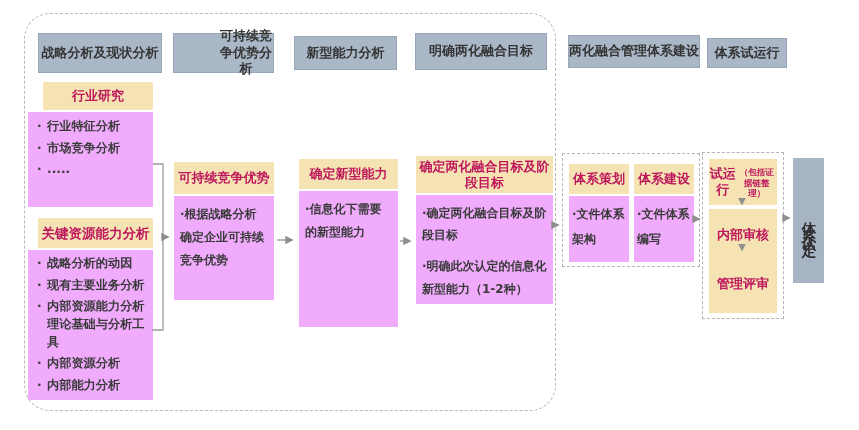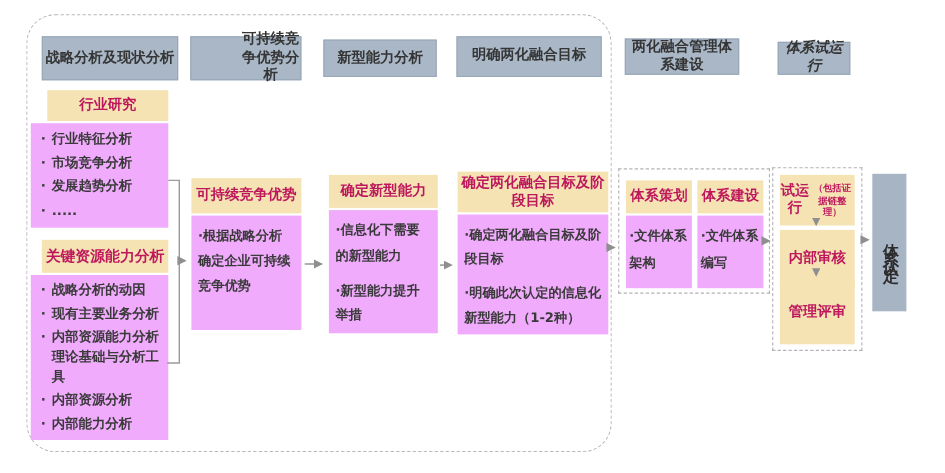--- a/index.html
+++ b/index.html
@@ -49,51 +49,49 @@
 <body>
 
 <div class="canvas">
 
   <div class="dashed-frame"></div>
 
   <div class="hdr" style="left:38px; top:33px; width:124px; height:40px;">战略分析及现状分析</div>
   <div class="hdr" style="left:173px; top:33px; width:101px; height:40px;padding-left:45px;">可持续竞争优势分析</div>
   <div class="hdr" style="left:294px; top:36px; width:103px; height:34px;">新型能力分析</div>
   <div class="hdr" style="left:415px; top:33px; width:132px; height:37px;">明确两化融合目标</div>
-  <div class="hdr" style="left:568px; top:35px; width:104px; height:33px;">两化融合管理体系建设</div>
-  <div class="hdr" style="left:707px; top:38px; width:66px; height:30px;font-style:italic;">体系试运行</div>
+  <div class="hdr" style="left:568px; top:35px; width:132px; height:33px;">两化融合管理体系建设</div>
+  <div class="hdr" style="left:707px; top:38px; width:80px; height:30px;">体系试运行</div>
 
   <div class="tan" style="left:43px; top:82px; width:110px; height:28px;">行业研究</div>
   <div class="panel" style="left:28px; top:112px; width:125px; height:95px;">
     <ul class="blist">
       <li>行业特征分析</li>
       <li>市场竞争分析</li>
-      <li>发展趋势分析</li>
       <li>.....</li>
     </ul>
   </div>
 
   <div class="tan" style="left:38px; top:218px; width:115px; height:30px; font-size:13.5px;text-align:right;">关键资源能力分析</div>
   <div class="panel" style="left:28px; top:250px; width:125px; height:150px;">
     <ul class="blist" style="padding-top:5px;">
       <li>战略分析的动因</li>
       <li>现有主要业务分析</li>
       <li>内部资源能力分析理论基础与分析工具</li>
       <li>内部资源分析</li>
       <li>内部能力分析</li>
     </ul>
   </div>
 
   <div class="tan" style="left:174px; top:162px; width:100px; height:32px;">可持续竞争优势</div>
   <div class="panel body-text" style="left:174px; top:196px; width:100px; height:104px;">·根据战略分析确定企业可持续竞争优势</div>
 
   <div class="tan" style="left:299px; top:159px; width:99px; height:30px;">确定新型能力</div>
-  <div class="panel body-text" style="left:299px; top:191px; width:99px; height:112px;">
+  <div class="panel body-text" style="left:299px; top:191px; width:99px; height:136px;">
     <p>·信息化下需要的新型能力</p>
-    <p>·新型能力提升举措</p>
   </div>
 
   <div class="tan" style="left:416px; top:156px; width:137px; height:37px;">确定两化融合目标及阶段目标</div>
   <div class="panel body-text" style="left:416px; top:195px; width:137px; height:109px; line-height:1.85;">
     <p>·确定两化融合目标及阶段目标</p>
     <p>·明确此次认定的信息化新型能力（1-2种）</p>
   </div>
 
   <div class="dashed-box" style="left:562px; top:153px; width:136px; height:112px;">
     <div class="tan" style="left:6px; top:10px; width:60px; height:30px;">体系策划</div>

